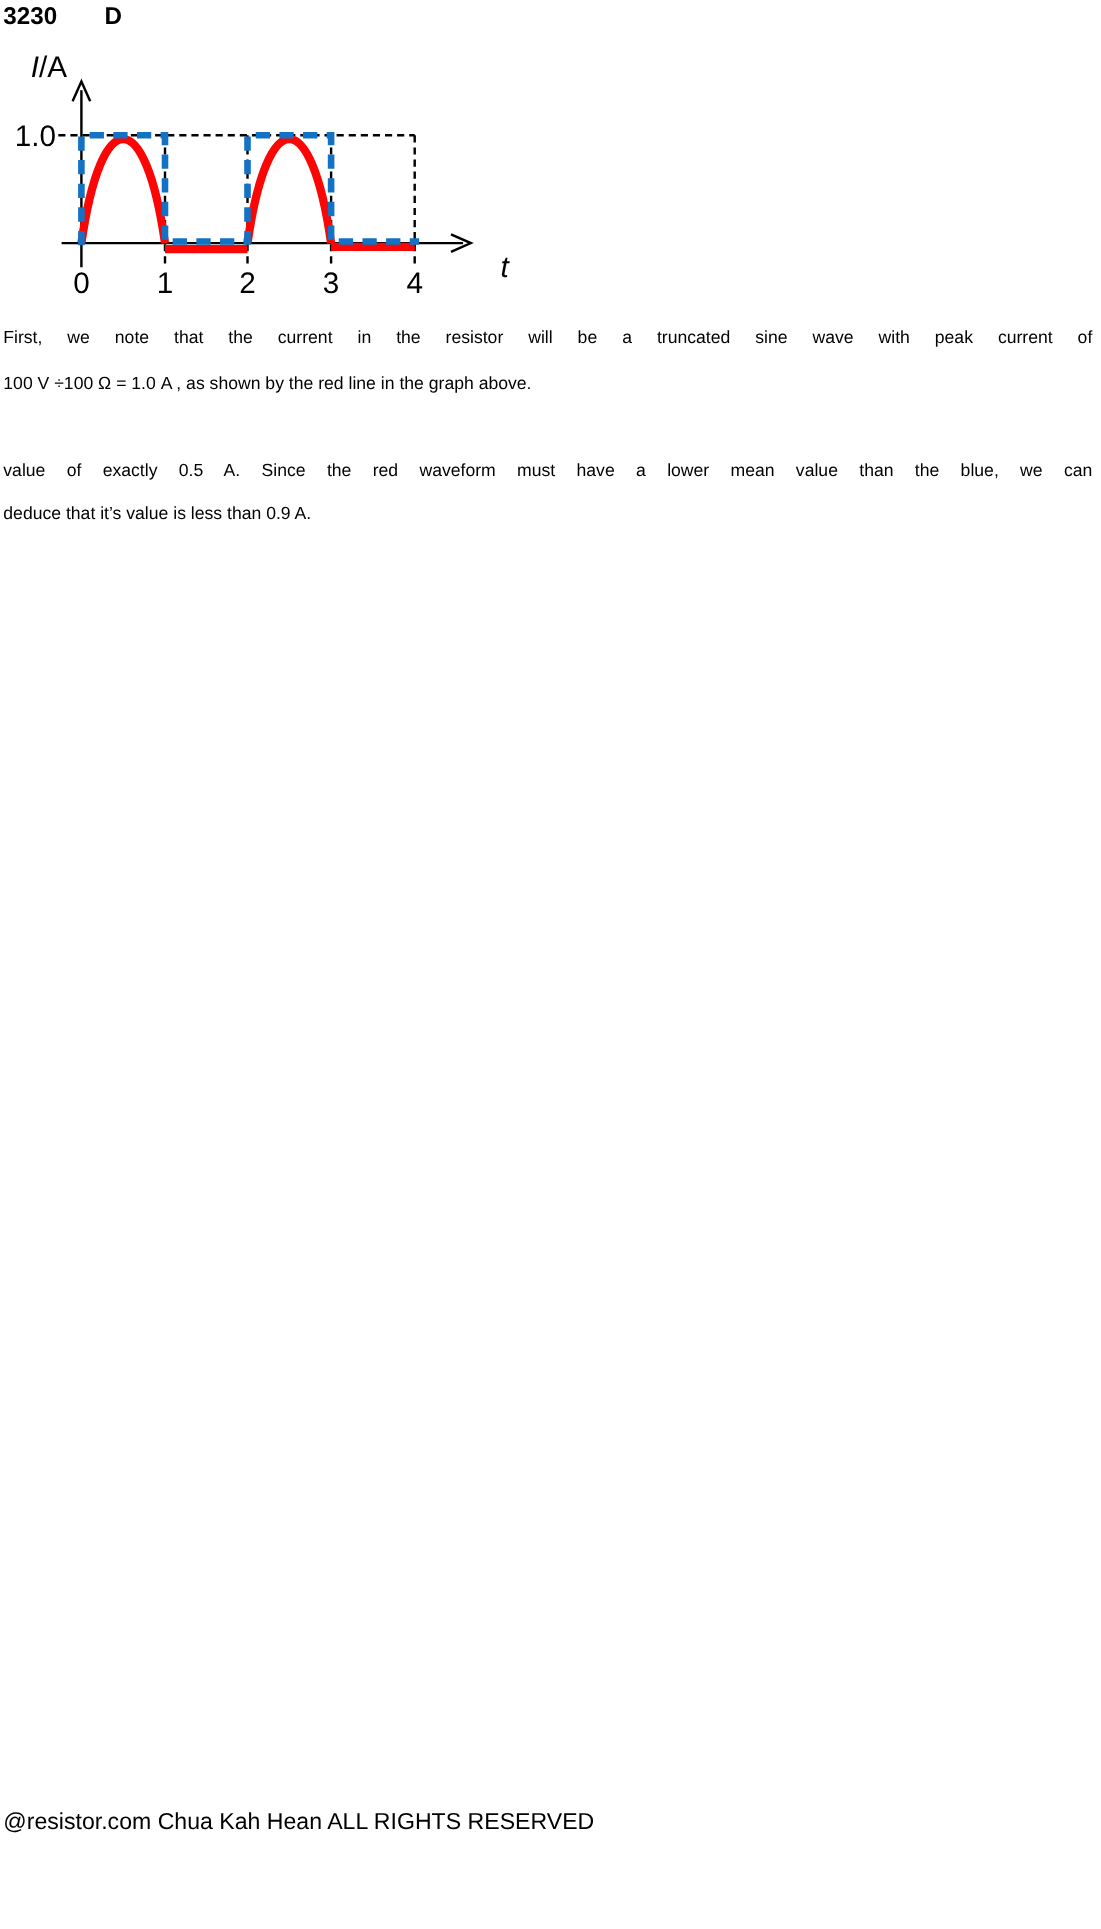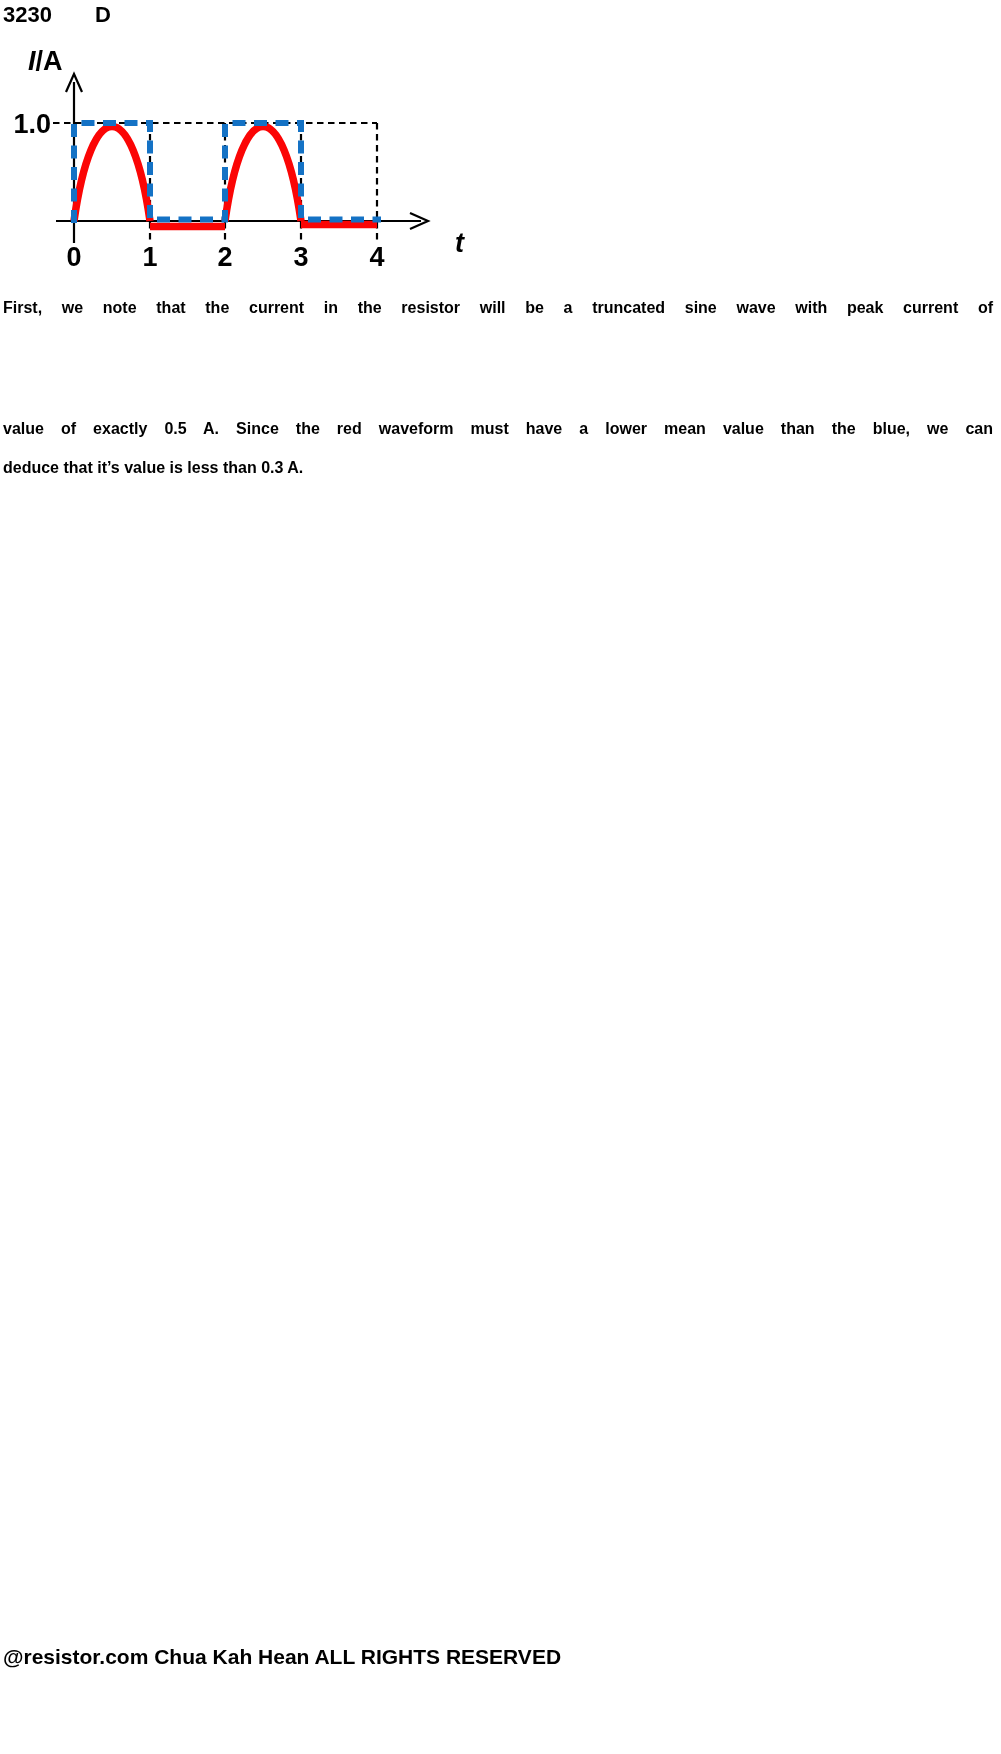--- a/index.html
+++ b/index.html
@@ -4,21 +4,21 @@
 <style>
   html, body { margin: 0; padding: 0; }
   body {
     width: 1001px; height: 1754px;
     background: #ffffff;
     position: relative;
     overflow: hidden;
     font-family: "Liberation Sans", sans-serif;
     color: #000;
   }
-  .abs { position: absolute; font-weight: bold; }
+  .abs { position: absolute; }
 
   
   .title {
     left: 3px; top: 2px;
     font-size: 22px; font-weight: bold; line-height: 26px;
     width: 400px;
   }
   .title .answer { position: absolute; left: 92px; top: 0; }
 
   
@@ -83,20 +83,21 @@
     <text class="fig-text" x="225" y="226" text-anchor="middle">2</text>
     <text class="fig-text" x="301" y="226" text-anchor="middle">3</text>
     <text class="fig-text" x="377" y="226" text-anchor="middle">4</text>
 
     <text class="fig-text it" x="455" y="212">t</text>
   </svg>
 </div>
 
 <div class="abs para p1">
   <div class="line j">First, we note that the current in the resistor will be a truncated sine wave with peak current of</div>
+  <div class="line">100 V ÷100 Ω = 1.0 A , as shown by the red line in the graph above.</div>
 </div>
 
 <div class="abs para p2">
   <div class="line j">value of exactly 0.5 A. Since the red waveform must have a lower mean value than the blue, we can</div>
-  <div class="line">deduce that it’s value is less than 0.3 A.</div>
+  <div class="line">deduce that it’s value is less than 0.9 A.</div>
 </div>
 
 <div class="abs footer">@resistor.com Chua Kah Hean ALL RIGHTS RESERVED</div>
 
 </body></html>

